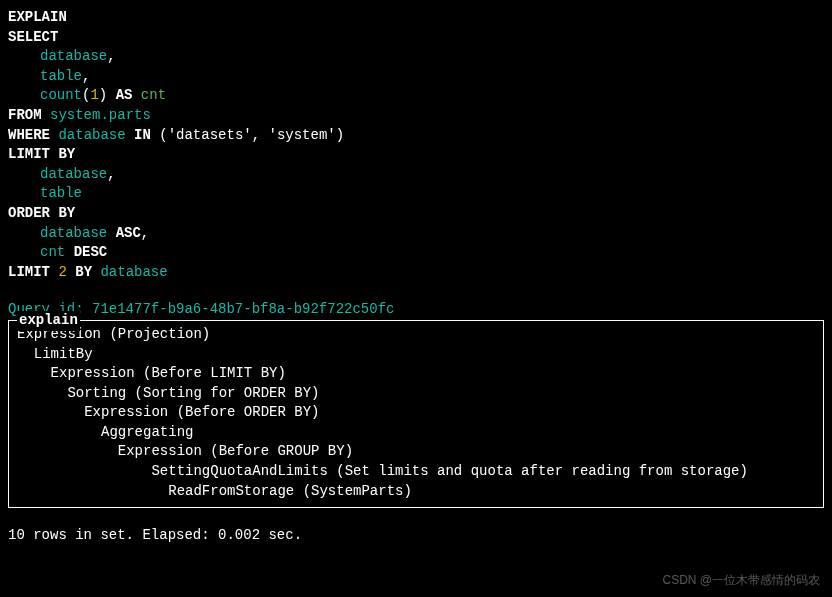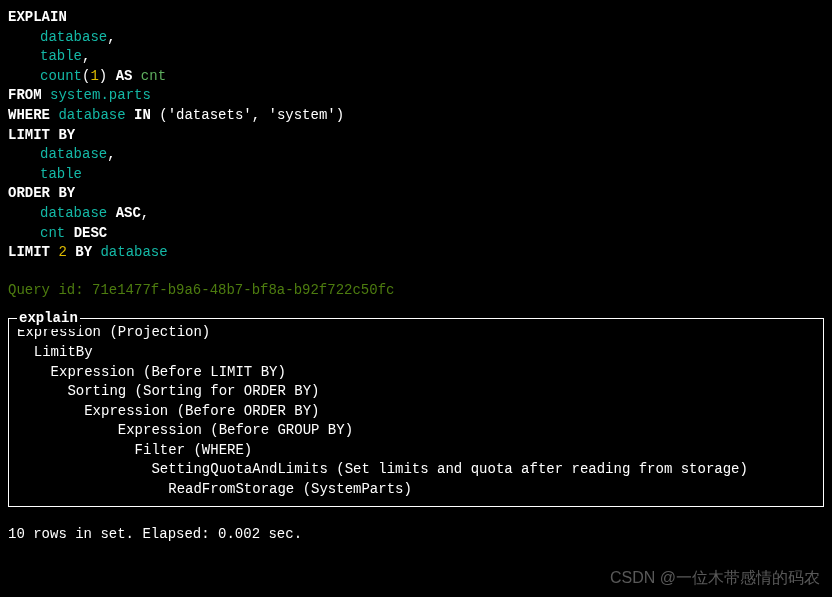--- a/index.html
+++ b/index.html
@@ -25,22 +25,21 @@
     .kw { color: #ffffff; font-weight: bold; }
     .ident { color: #14b8a6; }
     .num { color: #ddbb00; }
     .alias { color: #5faf5f; }
     .paren { color: #ffffff; }
     .str { color: #ffffff; }
     .punct { color: #ffffff; }
     .indent1 { padding-left: 32px; }
     .query-id {
       margin-top: 18px;
-      margin-bottom: 18px;
-      color: #4d7c0f;
+      color: #14b8a6;
     }
     .explain-box {
       border: 1px solid #ffffff;
       margin-top: 0;
       padding: 4px 8px 6px 8px;
       position: relative;
     }
     .explain-label {
       position: absolute;
       top: -10px;
@@ -58,28 +57,29 @@
       margin-top: 18px;
       color: #ffffff;
     }
     .watermark {
       position: absolute;
       bottom: 8px;
       right: 12px;
       color: #888888;
       opacity: 0.65;
       font-family: sans-serif;
-      font-size: 16px;
+      font-size: 12px;
     }
   </style>
 </head>
 <body>
 
 <div>
   <div class="line"><span class="kw">EXPLAIN</span></div>
+  <div class="line"><span class="kw">SELECT</span></div>
   <div class="line indent1"><span class="ident">database</span><span class="punct">,</span></div>
   <div class="line indent1"><span class="ident">table</span><span class="punct">,</span></div>
   <div class="line indent1"><span class="ident">count</span><span class="paren">(</span><span class="num">1</span><span class="paren">)</span> <span class="kw">AS</span> <span class="alias">cnt</span></div>
   <div class="line"><span class="kw">FROM</span> <span class="ident">system.parts</span></div>
   <div class="line"><span class="kw">WHERE</span> <span class="ident">database</span> <span class="kw">IN</span> <span class="str">('datasets', 'system')</span></div>
   <div class="line"><span class="kw">LIMIT BY</span></div>
   <div class="line indent1"><span class="ident">database</span><span class="punct">,</span></div>
   <div class="line indent1"><span class="ident">table</span></div>
   <div class="line"><span class="kw">ORDER BY</span></div>
   <div class="line indent1"><span class="ident">database</span> <span class="kw">ASC</span><span class="punct">,</span></div>
@@ -89,22 +89,22 @@
   <div class="query-id line"><span>Query id: </span><span>71e1477f-b9a6-48b7-bf8a-b92f722c50fc</span></div>
 
   <div class="explain-box">
     <span class="explain-label">explain</span>
     <div id="explain-content">
         <div class="ex-line">Expression (Projection)</div>
         <div class="ex-line">  LimitBy</div>
         <div class="ex-line">    Expression (Before LIMIT BY)</div>
         <div class="ex-line">      Sorting (Sorting for ORDER BY)</div>
         <div class="ex-line">        Expression (Before ORDER BY)</div>
+        <div class="ex-line">          Aggregating</div>
         <div class="ex-line">            Expression (Before GROUP BY)</div>
-        <div class="ex-line">              Filter (WHERE)</div>
         <div class="ex-line">                SettingQuotaAndLimits (Set limits and quota after reading from storage)</div>
         <div class="ex-line">                  ReadFromStorage (SystemParts)</div>
       </div>
   </div>
 
   <div class="footer line">10 rows in set. Elapsed: 0.002 sec.</div>
 </div>
 
 <div class="watermark">CSDN @一位木带感情的码农</div>
 

